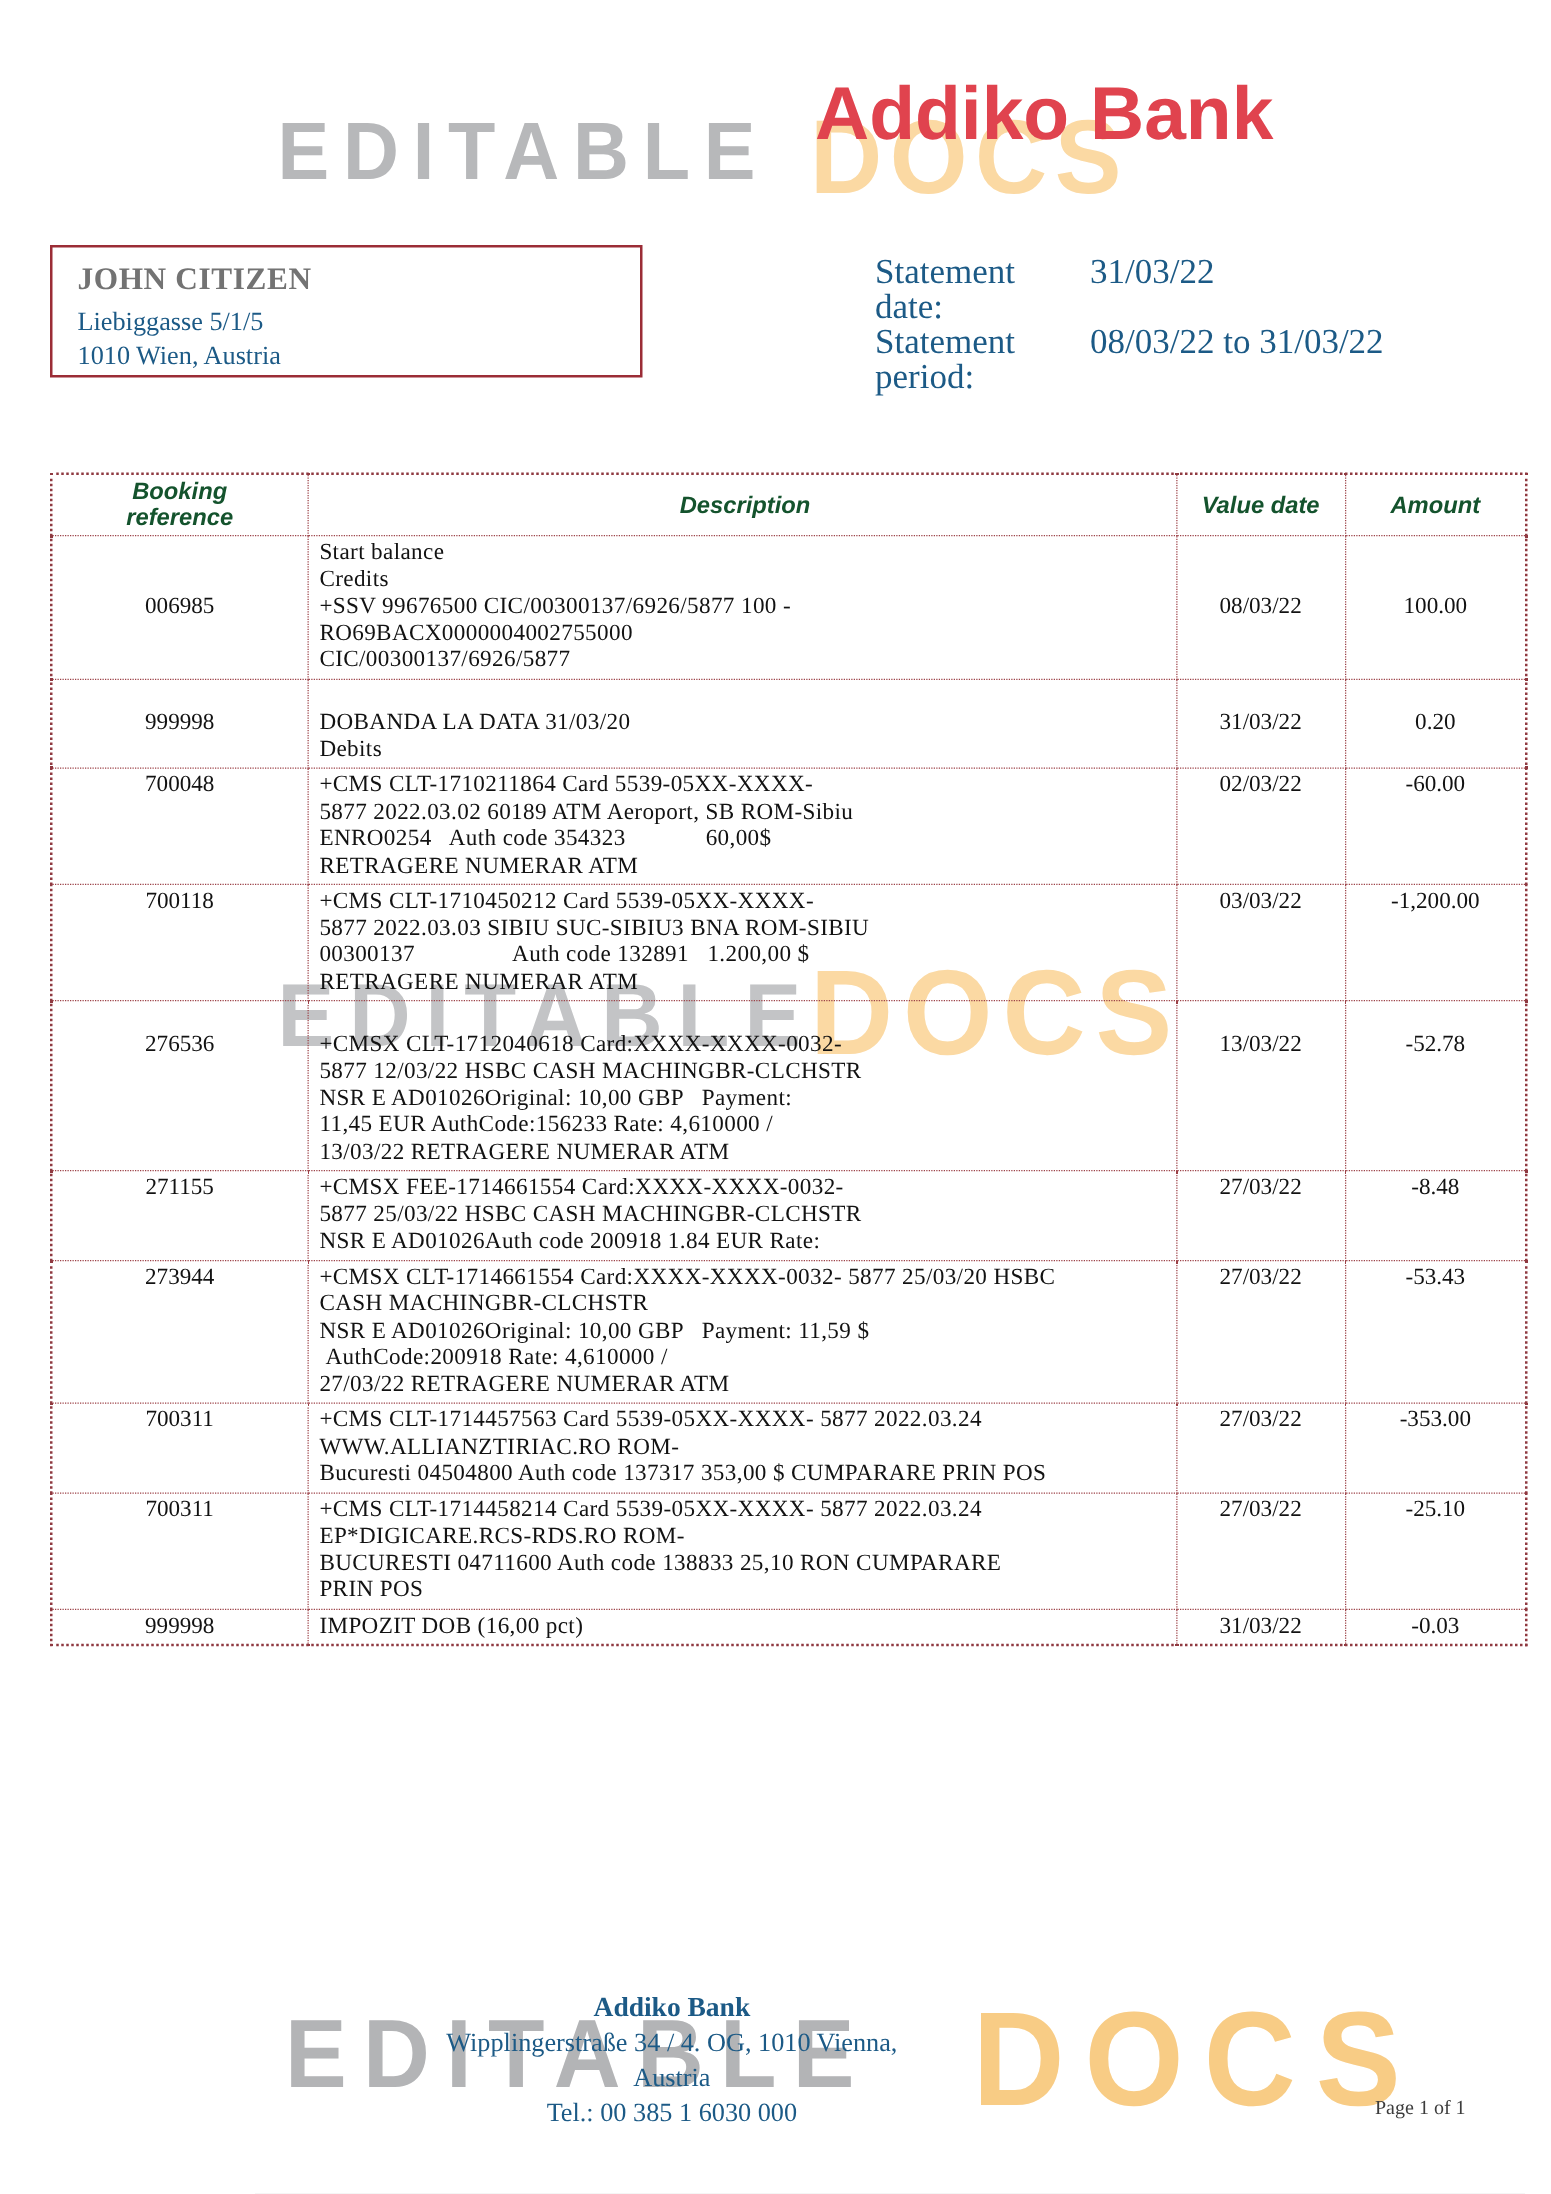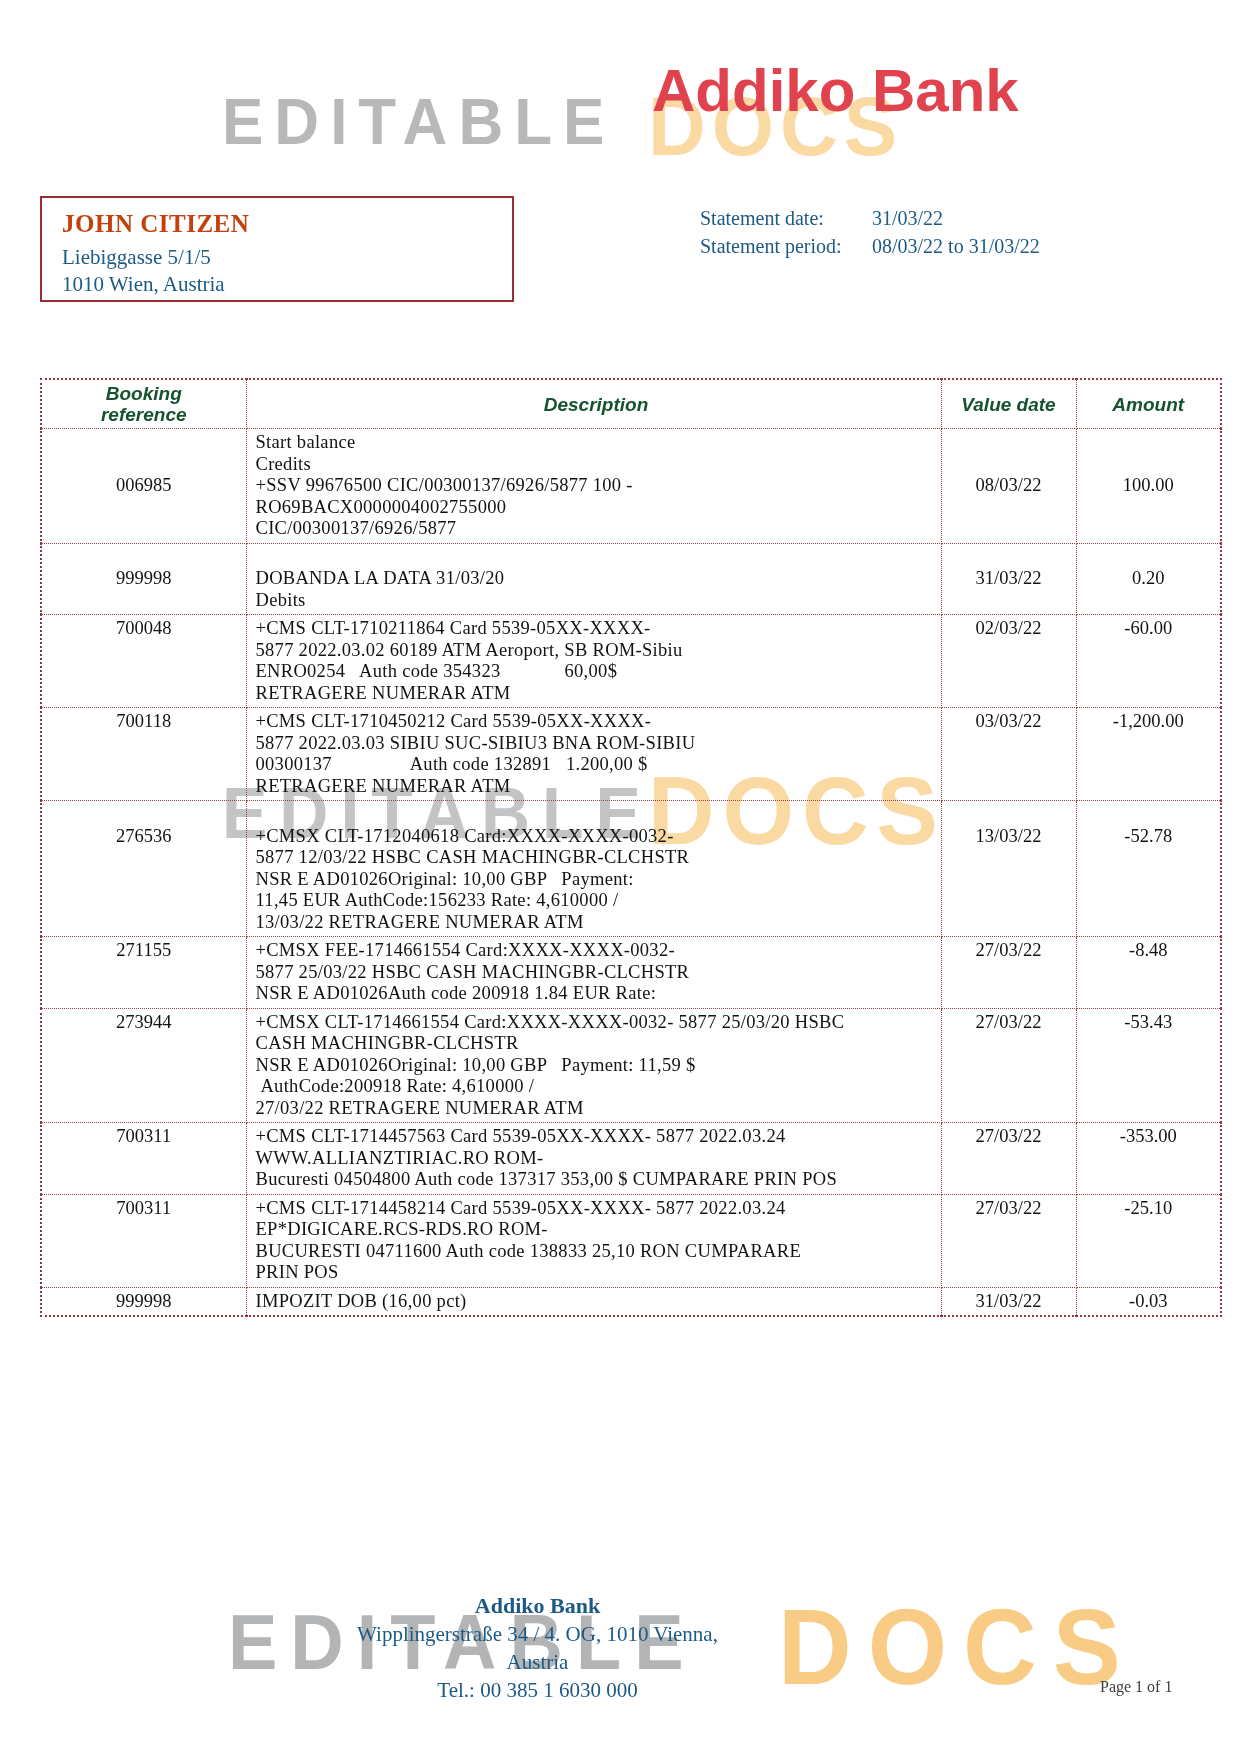--- a/index.html
+++ b/index.html
@@ -45,33 +45,33 @@
   .recipient-box {
     position: absolute;
     left: 40px; top: 196px;
     width: 450px; height: 78px;
     border: 2px solid #9b2c36;
     padding: 12px 0 12px 20px;
     z-index: 2;
   }
   .recipient-name {
     font-size: 25px; font-weight: bold;
-    color: #c2410c; letter-spacing: 0.5px;
+    color: #737373; letter-spacing: 0.5px;
     margin-bottom: 6px;
   }
   .recipient-line { font-size: 21px; color: #1c5a86; line-height: 27px; }
   
   .stmt {
     position: absolute;
     left: 700px; top: 204px;
     width: 480px; z-index: 2;
     color: #1c5a86;
   }
   .stmt-title { font-size: 25px; font-weight: bold; margin-bottom: 12px; }
-  .stmt-row { display: flex; font-size: 20px; line-height: 28px; }
+  .stmt-row { display: flex; font-size: 28px; line-height: 28px; }
   .stmt-label { width: 172px; }
   
   table.stmt-table {
     position: absolute;
     left: 40px; top: 378px;
     width: 1180px;
     z-index: 2;
     border-collapse: collapse;
     table-layout: fixed;
     background: transparent;

